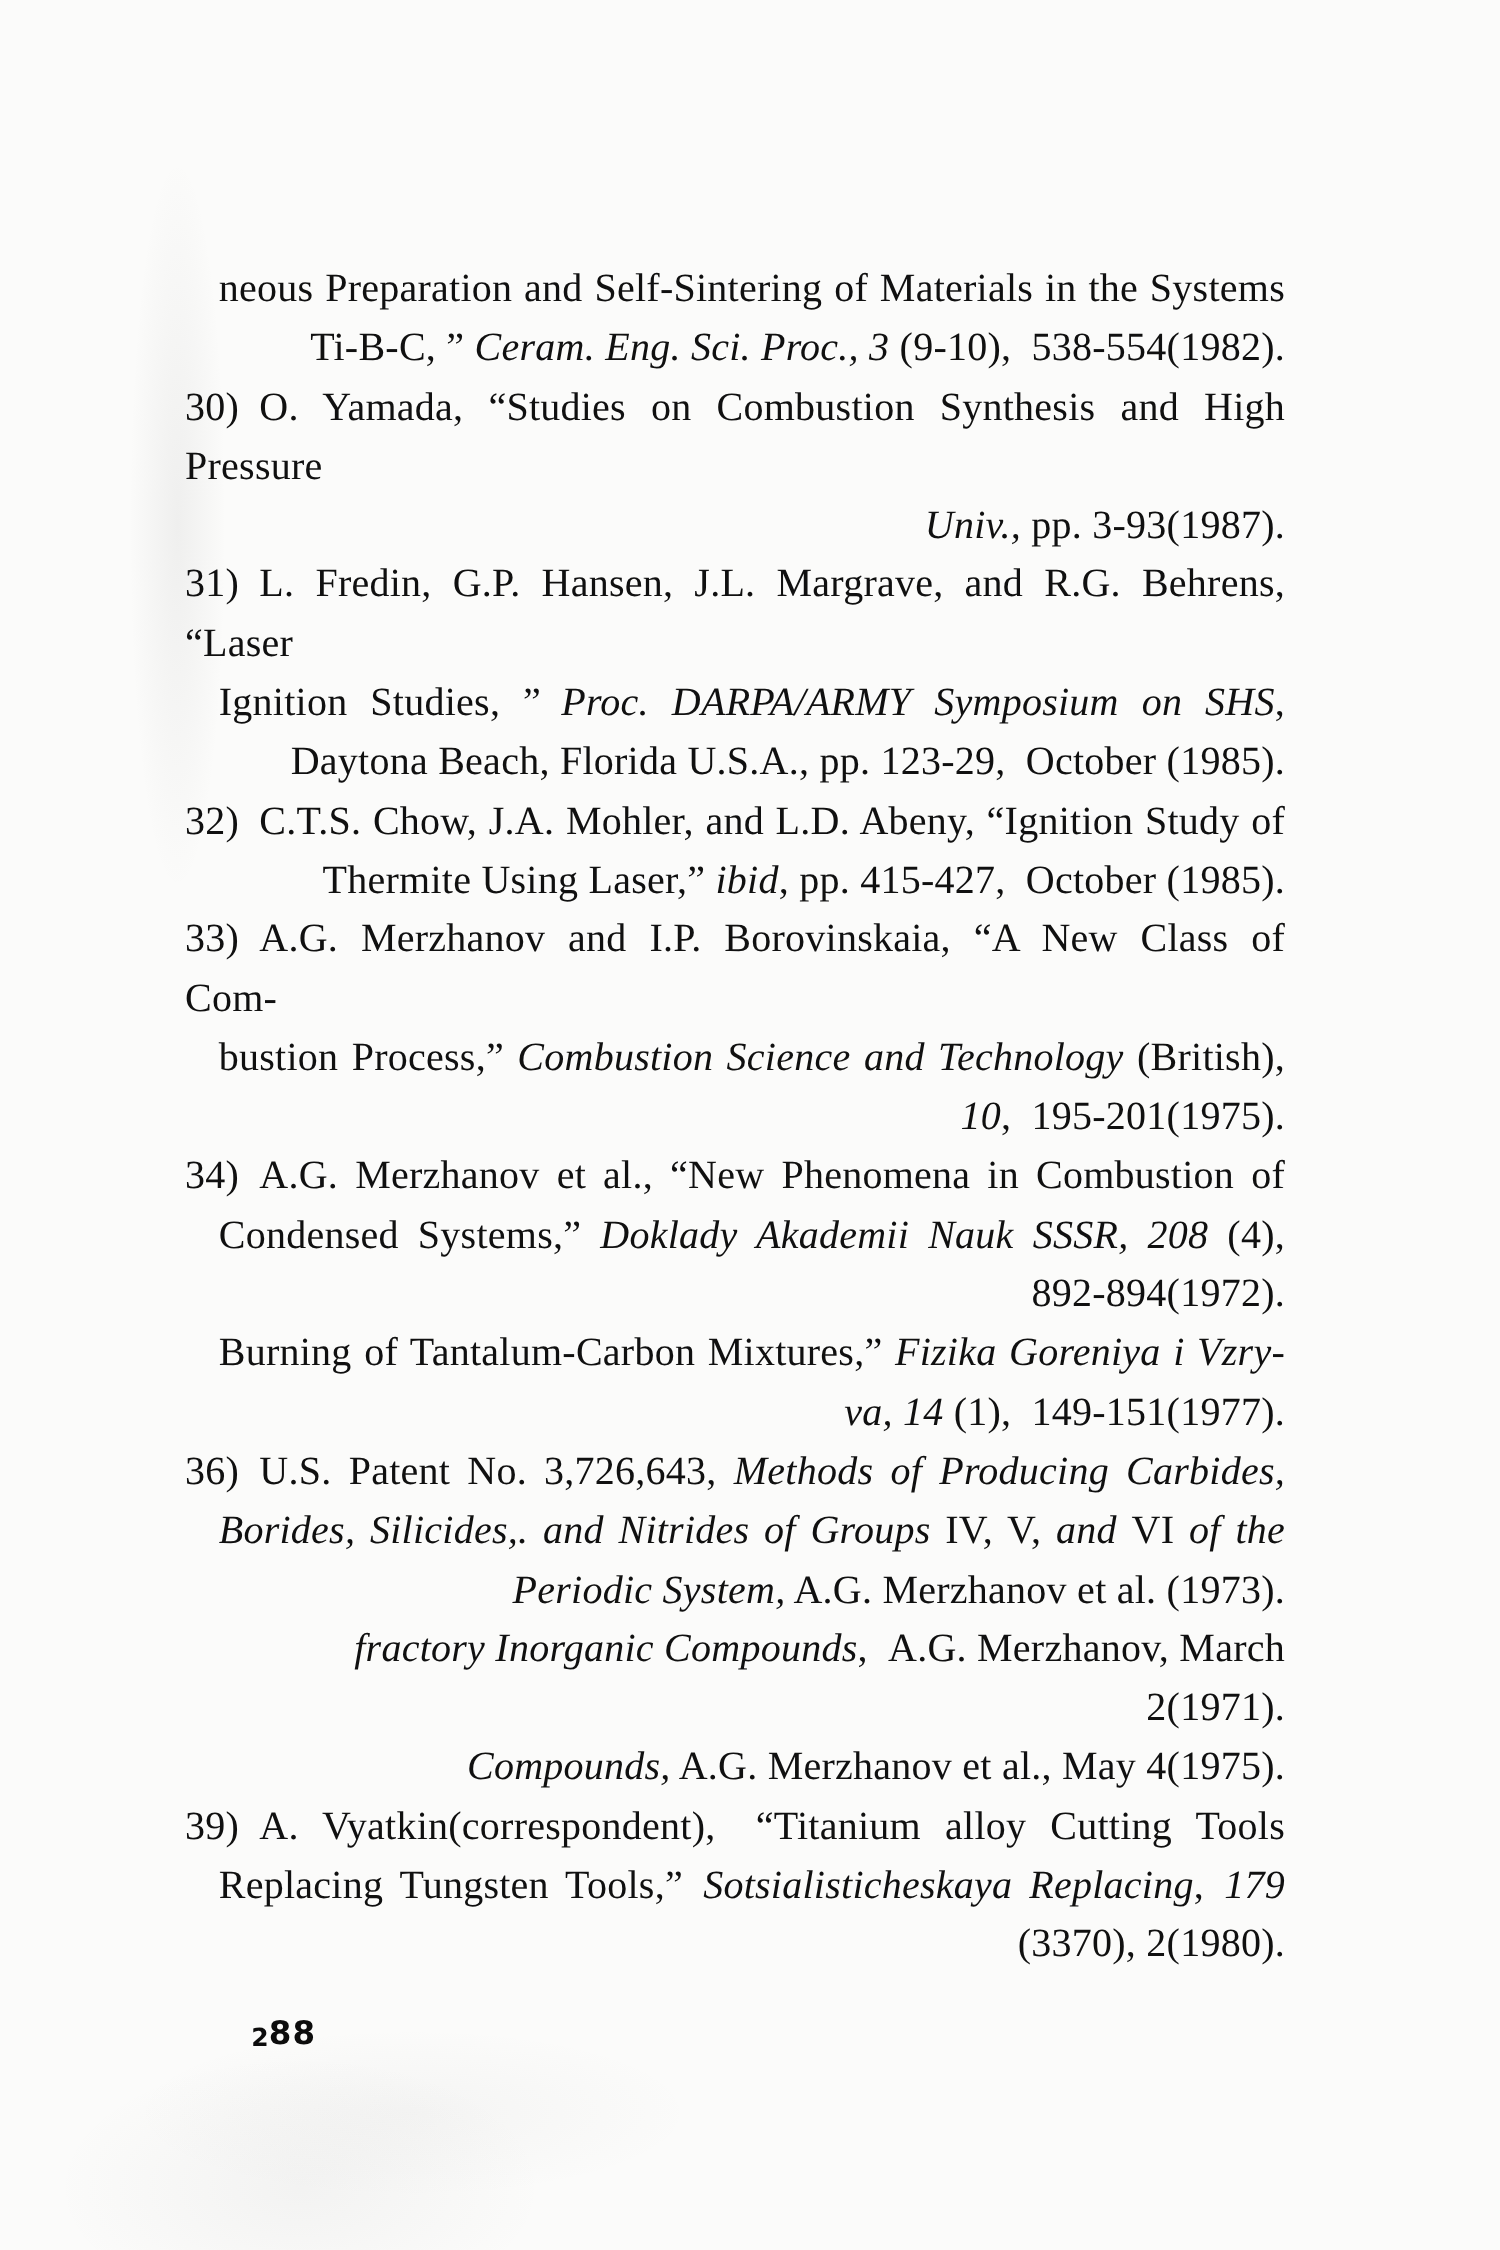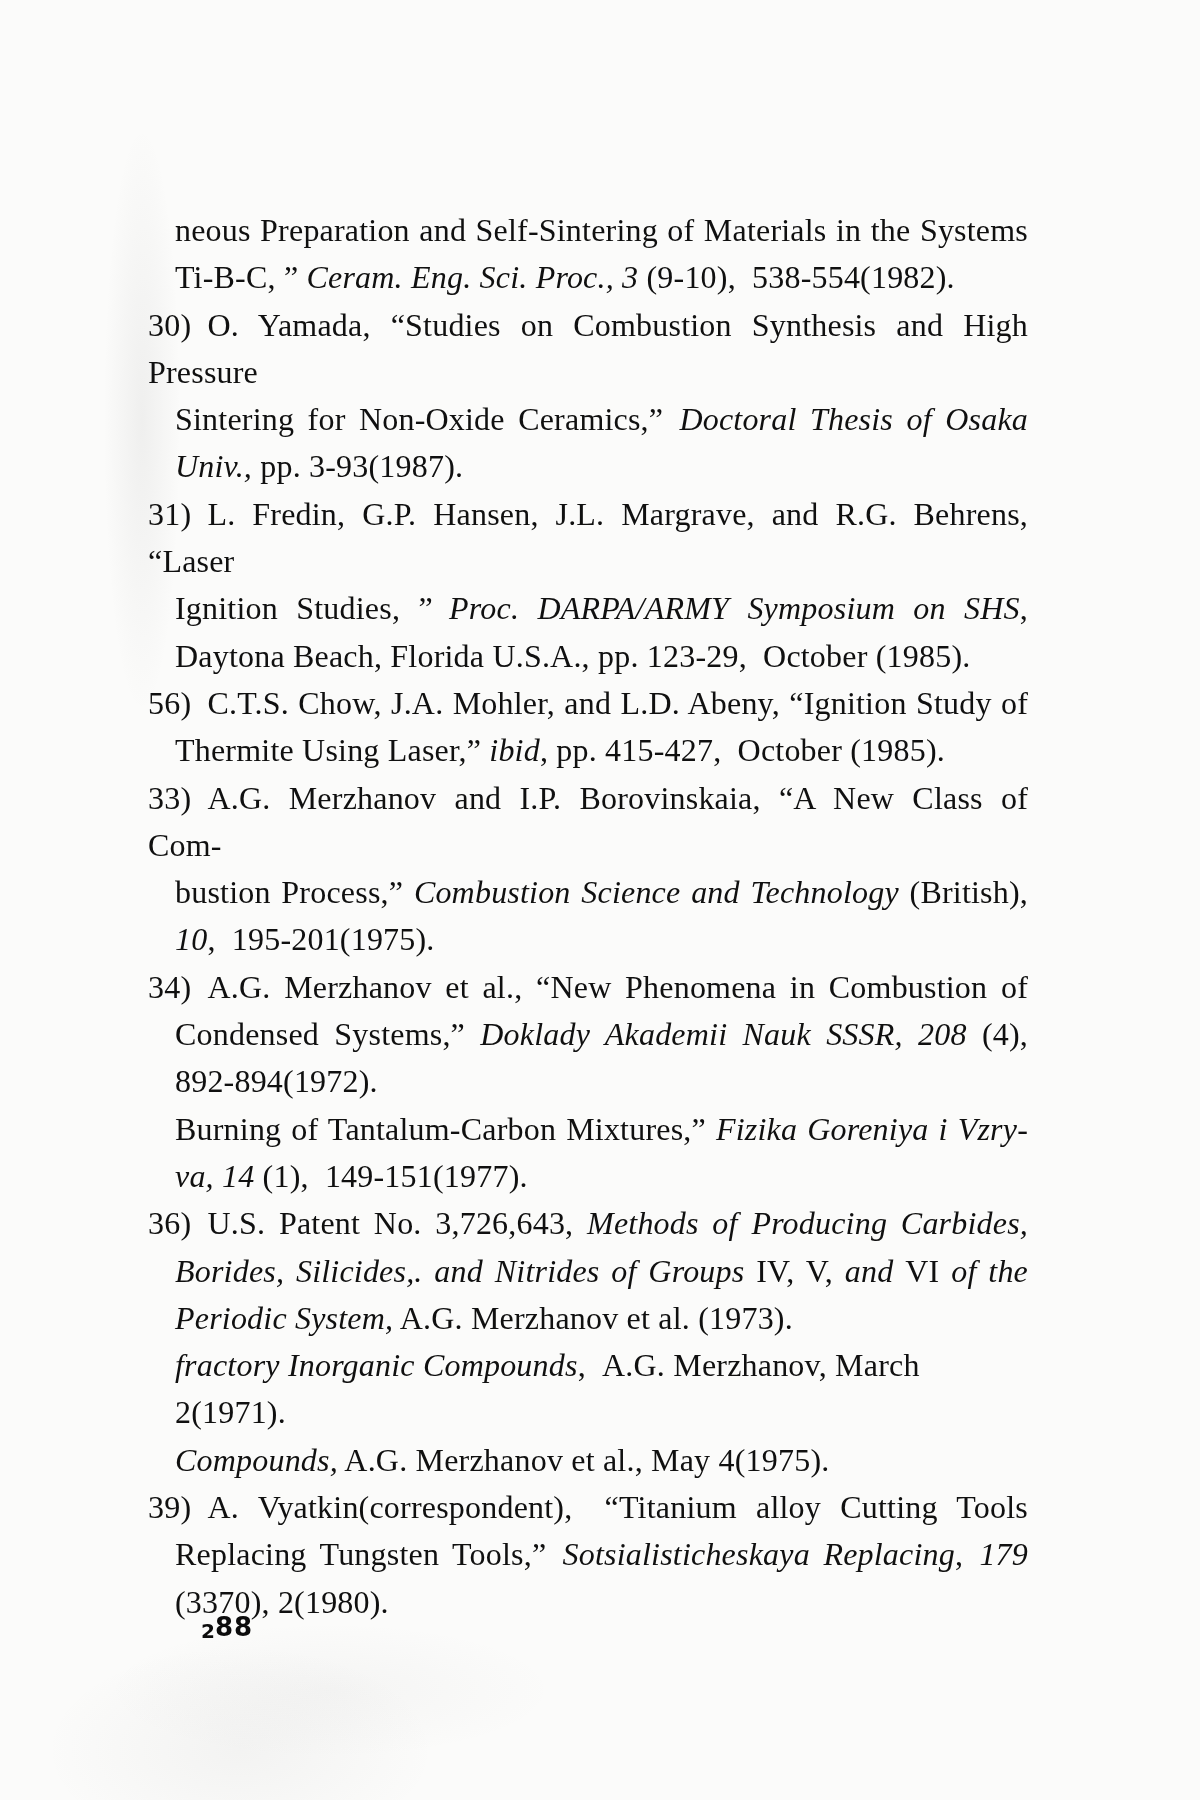--- a/index.html
+++ b/index.html
@@ -27,21 +27,21 @@
     width: 880px;
     font-size: 32px;
     line-height: 47.3px;
     letter-spacing: 0.2px;
     font-family: Liberation Serif, serif;
   }
   .line {
     min-height: 47.3px;
     text-align: left;
   }
-  .line.cont { padding-left: 27px; }
+  .line.cont { padding-left: 27px; text-align: right; }
   .line.just {
     text-align: justify;
     text-align-last: justify;
   }
   .refnum { font-style: normal; }
   .it { font-style: italic; }
   .rm { font-style: normal; }
   .folio {
     position: absolute;
     left: 201px;
@@ -60,26 +60,25 @@
   }
 </style>
 </head>
 <body>
 
 <div class="page">
   <div class="textcol">
       <div class="line cont just"><span class="rm">neous Preparation and Self-Sintering of Materials in the Systems</span></div>
       <div class="line cont"><span class="rm">Ti-B-C, ” </span><span class="it">Ceram. Eng. Sci. Proc., 3</span><span class="rm"> (9-10), 538-554(1982).</span></div>
       <div class="line numbered just"><span class="refnum">30) </span><span class="rm">O. Yamada, “Studies on Combustion Synthesis and High Pressure</span></div>
-      <div class="line cont just"><span class="rm">Sintering for Non-Oxide Ceramics,” </span><span class="it">Doctoral Thesis of Osaka</span></div>
       <div class="line cont"><span class="it">Univ.,</span><span class="rm"> pp. 3-93(1987).</span></div>
       <div class="line numbered just"><span class="refnum">31) </span><span class="rm">L. Fredin, G.P. Hansen, J.L. Margrave, and R.G. Behrens, “Laser</span></div>
       <div class="line cont just"><span class="rm">Ignition Studies, ” </span><span class="it">Proc. DARPA/ARMY Symposium on SHS</span><span class="rm">,</span></div>
       <div class="line cont"><span class="rm">Daytona Beach, Florida U.S.A., pp. 123-29, October (1985).</span></div>
-      <div class="line numbered just"><span class="refnum">56) </span><span class="rm">C.T.S. Chow, J.A. Mohler, and L.D. Abeny, “Ignition Study of</span></div>
+      <div class="line numbered just"><span class="refnum">32) </span><span class="rm">C.T.S. Chow, J.A. Mohler, and L.D. Abeny, “Ignition Study of</span></div>
       <div class="line cont"><span class="rm">Thermite Using Laser,” </span><span class="it">ibid</span><span class="rm">, pp. 415-427, October (1985).</span></div>
       <div class="line numbered just"><span class="refnum">33) </span><span class="rm">A.G. Merzhanov and I.P. Borovinskaia, “A New Class of Com-</span></div>
       <div class="line cont just"><span class="rm">bustion Process,” </span><span class="it">Combustion Science and Technology</span><span class="rm"> (British),</span></div>
       <div class="line cont"><span class="it">10</span><span class="rm">, 195-201(1975).</span></div>
       <div class="line numbered just"><span class="refnum">34) </span><span class="rm">A.G. Merzhanov et al., “New Phenomena in Combustion of</span></div>
       <div class="line cont just"><span class="rm">Condensed Systems,” </span><span class="it">Doklady Akademii Nauk SSSR, 208</span><span class="rm"> (4),</span></div>
       <div class="line cont"><span class="rm">892-894(1972).</span></div>
       <div class="line cont just"><span class="rm">Burning of Tantalum-Carbon Mixtures,” </span><span class="it">Fizika Goreniya i Vzry-</span></div>
       <div class="line cont"><span class="it">va, 14</span><span class="rm"> (1), 149-151(1977).</span></div>
       <div class="line numbered just"><span class="refnum">36) </span><span class="rm">U.S. Patent No. 3,726,643, </span><span class="it">Methods of Producing Carbides,</span></div>

